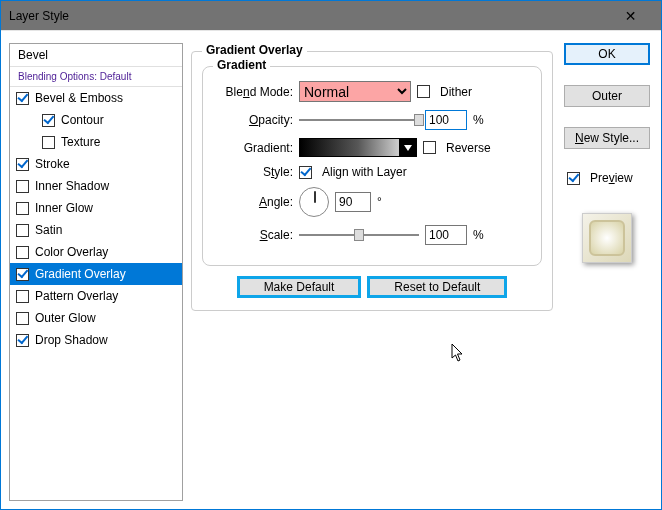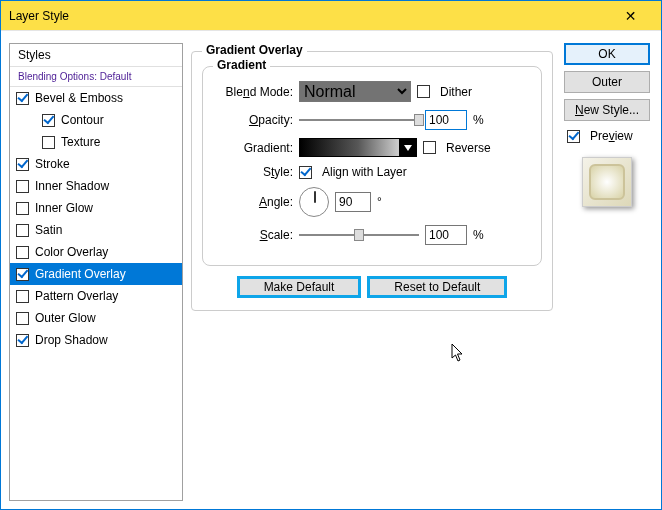--- a/index.html
+++ b/index.html
@@ -12,21 +12,21 @@
   }
   .window {
     width: 662px;
     height: 510px;
     border: 1px solid #0078d7;
     display: flex;
     flex-direction: column;
   }
   .titlebar {
     height: 30px;
-    background: #fde047;
+    background: #737373;
     display: flex;
     align-items: center;
     padding: 0 8px 0 8px;
     border-bottom: 1px solid #e5e5e5;
   }
   .titlebar-text { flex: 1; font-size: 12px; }
   .close-x {
     width: 45px;
     height: 29px;
     display: flex;
@@ -138,22 +138,22 @@
   }
   .lbl {
     width: 80px;
     text-align: right;
     color: #000;
   }
   .lbl .ul { text-decoration: underline; }
   select.ctl {
     height: 21px;
     border: 1px solid #767676;
-    font-size: 16px;
-    background: #737373;
+    font-size: 14px;
+    background: #fca5a5;
   }
   input.numbox {
     width: 42px;
     height: 20px;
     border: 1px solid #0078d7;
     text-align: left;
     padding: 0 3px;
     font-size: 12px;
     outline: none;
   }
@@ -201,21 +201,21 @@
   .btn {
     height: 22px; padding: 0 24px;
     border: 3px solid #0ea5e9; background: #e1e1e1;
     font-size: 12px; cursor: pointer;
     display: inline-flex; align-items: center; justify-content: center;
   }
   .right {
     width: 92px;
     display: flex;
     flex-direction: column;
-    gap: 6px;
+    gap: 20px;
     align-items: center;
   }
   .rbtn {
     width: 86px; height: 22px;
     border: 1px solid #adadad; background: #e1e1e1;
     font-size: 12px; cursor: pointer;
     display: flex; align-items: center; justify-content: center;
   }
   .rbtn.primary {
     border: 2px solid #0078d7; background: #e5f1fb;
@@ -248,21 +248,21 @@
 <div class="window">
 
   <div class="titlebar">
     <div class="titlebar-text">Layer Style</div>
     <div class="close-x">✕</div>
   </div>
 
   <div class="body">
 
     <div class="left-panel">
-      <div class="left-head">Styles</div>
+      <div class="left-head">Bevel</div>
       <div class="left-sub">Blending Options: Default</div>
       <div id="style-list-container">
           <div class="style-item">
             <span class="cb checked"></span>
             <span>Bevel &amp; Emboss</span>
           </div>
           <div class="style-item indent">
             <span class="cb checked"></span>
             <span>Contour</span>
           </div>

